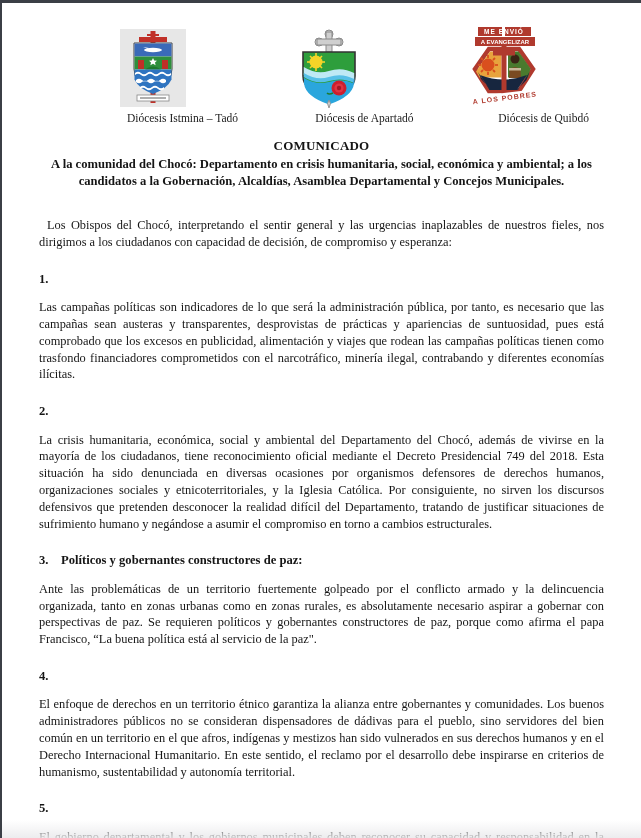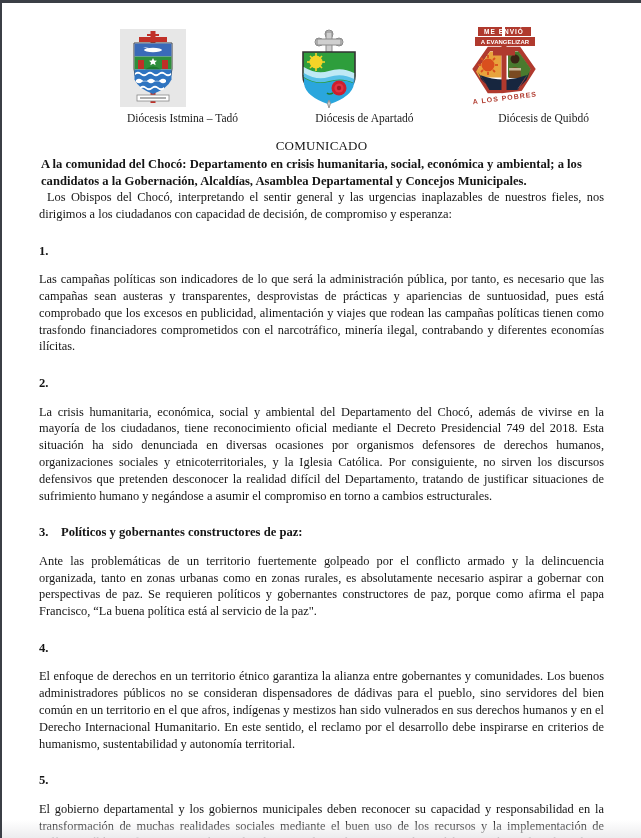--- a/index.html
+++ b/index.html
@@ -20,31 +20,31 @@
     align-items:flex-end;
     padding:22px 52px 0 66px;
   }
   .logo-col { width:170px; text-align:center; }
   .logo-col .crest { display:block; margin:0 auto; }
   .logo-label { font-size:11.5px; margin-top:3px; color:#1b1b1b;text-align:right; }
 
   .doc-body { padding:6px 37px 0 37px; }
 
   .doc-title {
-    text-align:center; font-weight:normal;
+    text-align:center; font-weight:bold;
     font-size:13px; margin:8px 0 2px 0;
     letter-spacing:0.2px;
   }
   .doc-subtitle {
-    font-weight:bold;
+    text-align:center; font-weight:bold;
     font-size:12.6px; line-height:1.32;
     margin:0 2px;
   }
   .intro {
-    margin-top:0;
+    margin-top:28px;
     font-size:12.4px; line-height:16.8px;
     text-align:justify;
     text-indent:8px;
   }
   .section-heading {
     display:flex;
     margin-top:21px;
     font-weight:bold;
     font-size:12.6px;
   }

